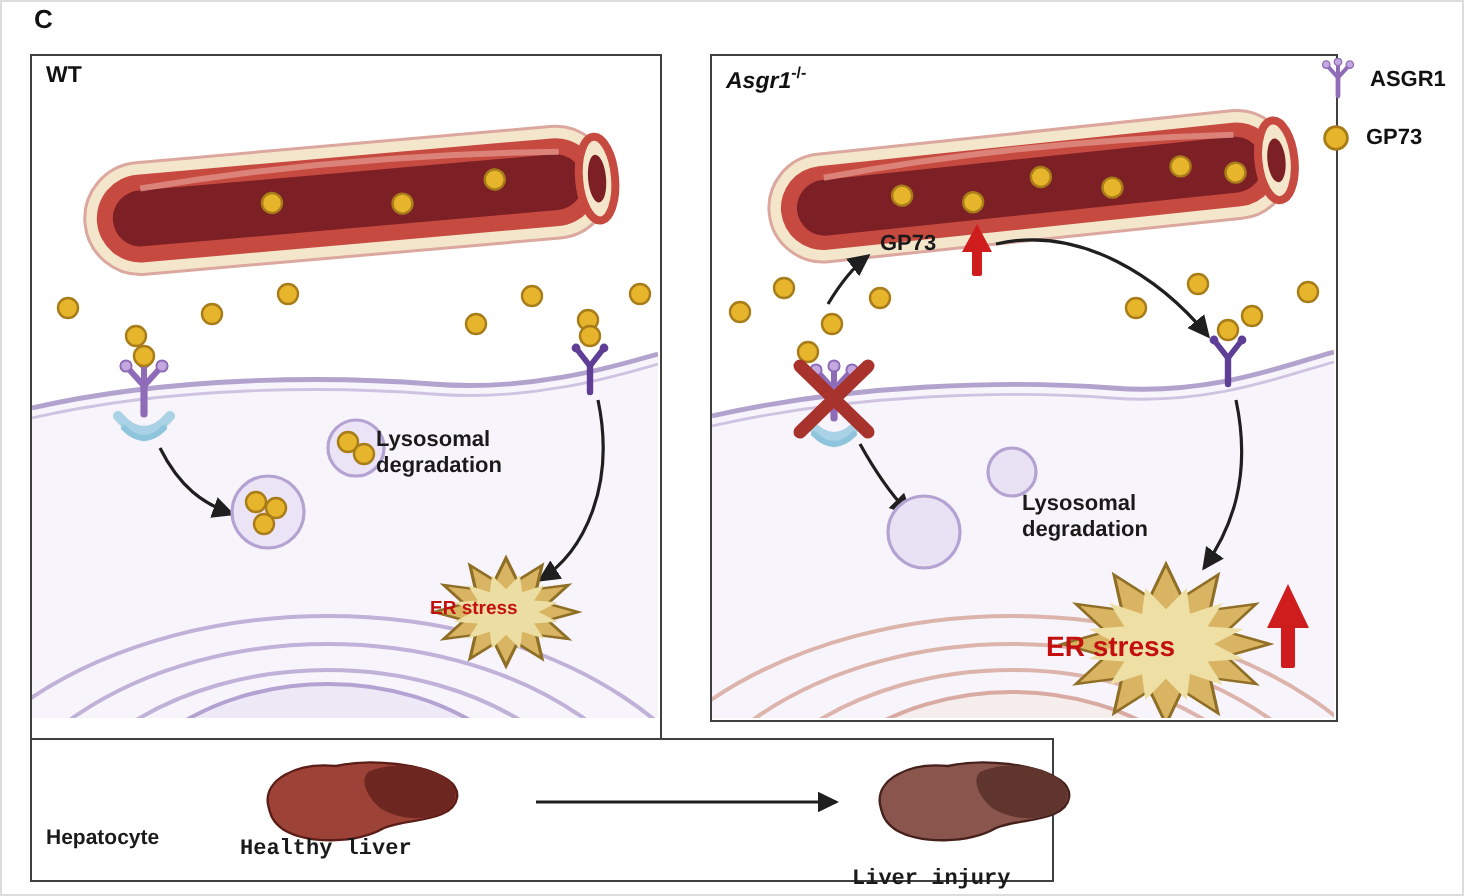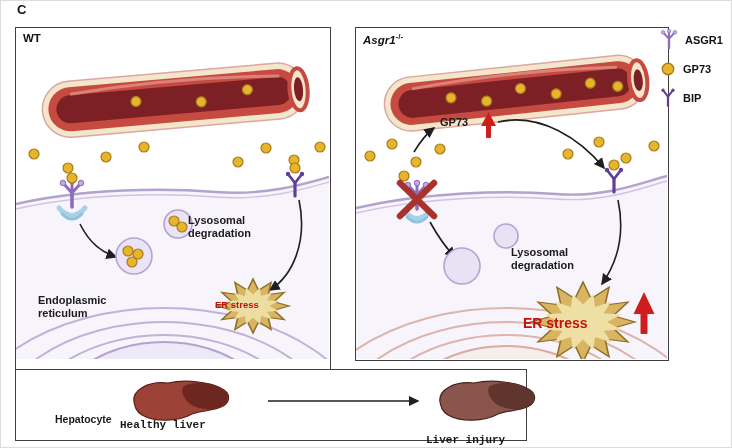--- a/index.html
+++ b/index.html
@@ -10,21 +10,21 @@
   .panel svg { position:absolute; left:0; top:0; display:block; }
   #wt { left:14px; top:26px; width:316px; height:404px; }
   #ko { left:338px; top:26px; width:314px; height:334px;margin-left:16px; }
   #bottom { left:14px; top:368px; width:512px; height:72px;font-family:Liberation Mono, monospace; }
   .panel-title { position:absolute; left:7px; top:4px; font-size:11.5px; font-weight:bold; color:#111; z-index:5; }
   .panel-title sup { font-size:8px; }
   .lbl { position:absolute; font-size:11px; font-weight:bold; color:#1a1a1a; line-height:1.15; text-align:left; z-index:5; }
   .lbl-lyso-wt { left:172px; top:186px; width:80px; }
   .lbl-er-wt { left:22px; top:266px; width:84px; }
   .lbl-stress-wt { left:199px; top:272px; width:76px; font-size:9.5px; color:#c40f0f; }
-  .lbl-hep-wt { left:7px; bottom:5px; text-align:left; font-size:10.5px;margin-left:32px; }
+  .lbl-hep-wt { left:7px; bottom:5px; text-align:left; font-size:10.5px; }
   .lbl-gp73-ko { left:84px; top:88px; text-align:left; }
   .lbl-lyso-ko { left:155px; top:218px; width:80px; }
   .lbl-stress-ko { left:167px; top:287px; width:120px; font-size:14px; color:#c40f0f; }
   .lbl-healthy { left:104px; top:49px; width:130px; }
   .lbl-injury { left:410px; top:64px; width:130px; }
   .legend { position:absolute; left:659px; top:28px; z-index:5; }
   .legend-row { display:flex; align-items:center; gap:7px; margin-bottom:8px; height:21px; }
   .legend-label { font-size:11px; font-weight:bold; color:#111; }
 </style>
 </head>
@@ -124,21 +124,20 @@
           <use href="#gp73-dot" x="166" y="199"></use>
       </g>
 
       <g>
         <use href="#star12" transform="translate(237,278) scale(36,27)" fill="#d9b563" stroke="#8f6e26" stroke-width="0.045"></use>
         <use href="#star12" transform="translate(237,278) scale(27,19) rotate(15)" fill="#ecdda2"></use>
       </g>
     </svg>
     <div class="panel-title">WT</div>
     <div class="lbl lbl-lyso-wt">Lysosomal degradation</div>
-    <div class="lbl lbl-er-wt">Endoplasmic reticulum</div>
     <div class="lbl lbl-stress-wt">ER stress</div>
     <div class="lbl lbl-hep-wt">Hepatocyte</div>
   </div>
 
   <div class="panel" id="ko">
     <svg width="311" height="331" viewBox="0 0 311 331">
       <path d="M0,180 C70,164 150,162 200,166 C250,170 288,154 311,148 L311,331 L0,331 Z" fill="#f7f4fb"></path>
 
       <g stroke="#ddb4ab" fill="none" stroke-width="2">
         <ellipse cx="150" cy="422" rx="212" ry="142"></ellipse>
@@ -218,26 +217,20 @@
           <use href="#asgr1-shape"></use>
         </svg>
       <span class="legend-label">ASGR1</span>
     </div>
     <div class="legend-row">
       <svg width="16" height="16" viewBox="-7 -7 14 14">
           <use href="#gp73-dot"></use>
         </svg>
       <span class="legend-label">GP73</span>
     </div>
-    <div class="legend-row">
-      <svg width="16" height="20" viewBox="-10 -15 20 28">
-          <use href="#bip-shape"></use>
-        </svg>
-      <span class="legend-label">BIP</span>
-    </div>
   </div>
 
   <div class="panel" id="bottom">
     <svg width="635" height="69" viewBox="0 0 635 69">
       <g transform="translate(112,8)">
         <path d="M6,24 C4,12 20,3 40,5 C58,1 84,4 96,12 C103,17 102,25 93,29 C84,33 74,32 64,36 C50,44 26,44 14,37 C8,33 7,29 6,24 Z" fill="#9c4237" stroke="#5c1d17" stroke-width="1.2"></path>
         <path d="M56,8 C70,2 88,5 96,12 C102,17 101,25 92,29 C82,33 70,31 62,26 C55,20 52,12 56,8 Z" fill="#6e2620"></path>
       </g>
       <path d="M252,31 L402,31" stroke="#1f1f1f" stroke-width="1.5" marker-end="url(#ah)"></path>
       <g transform="translate(418,8)">

